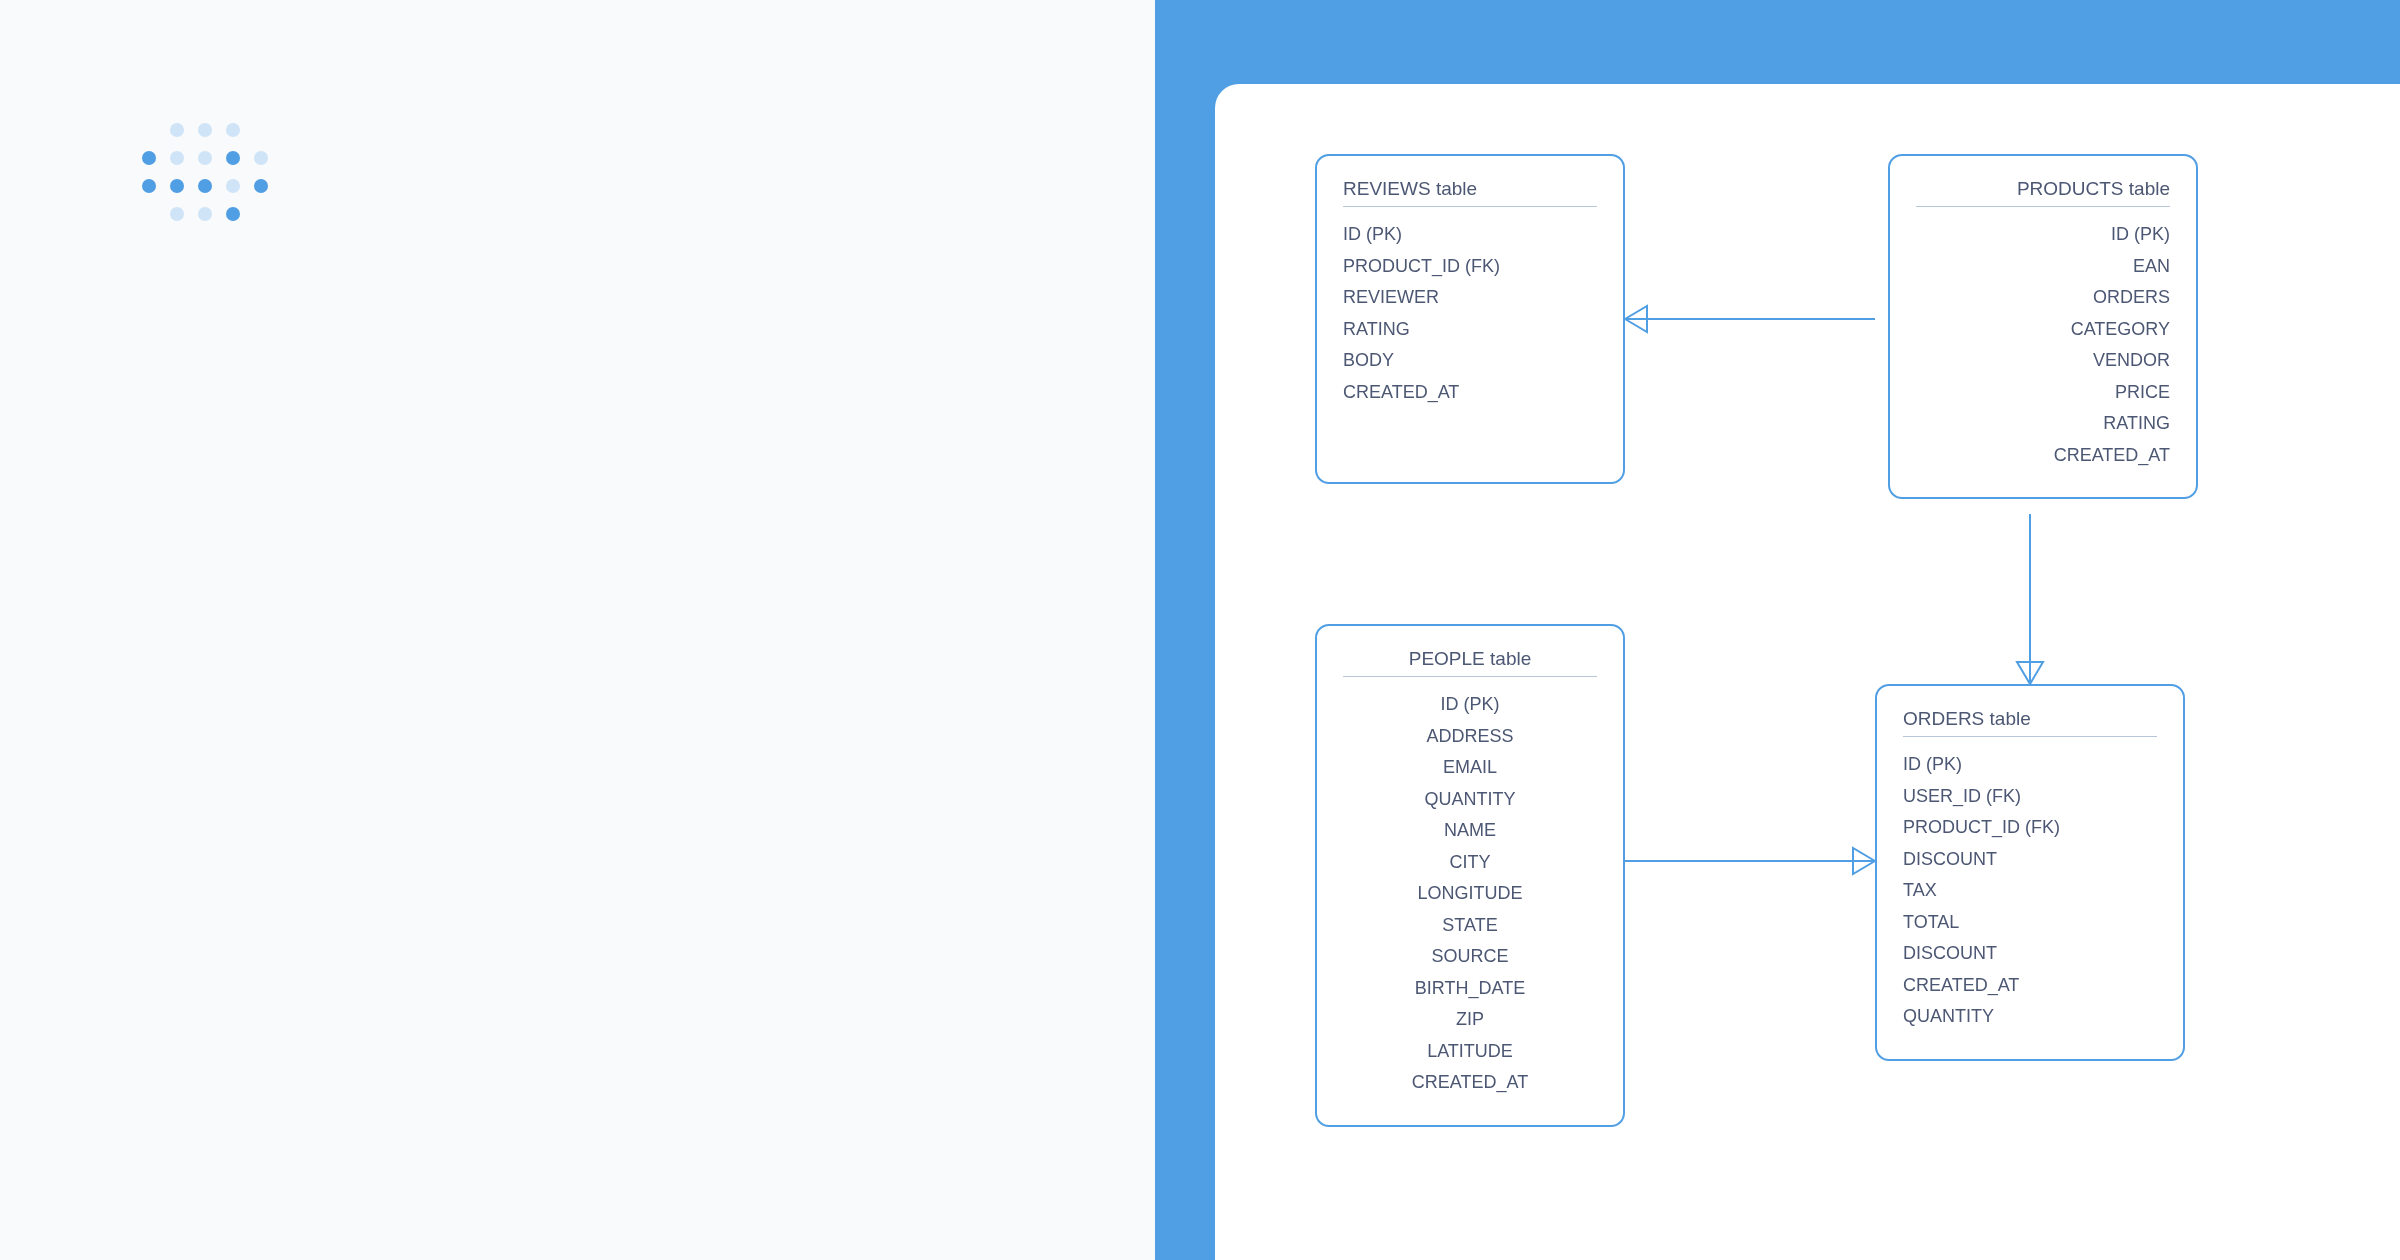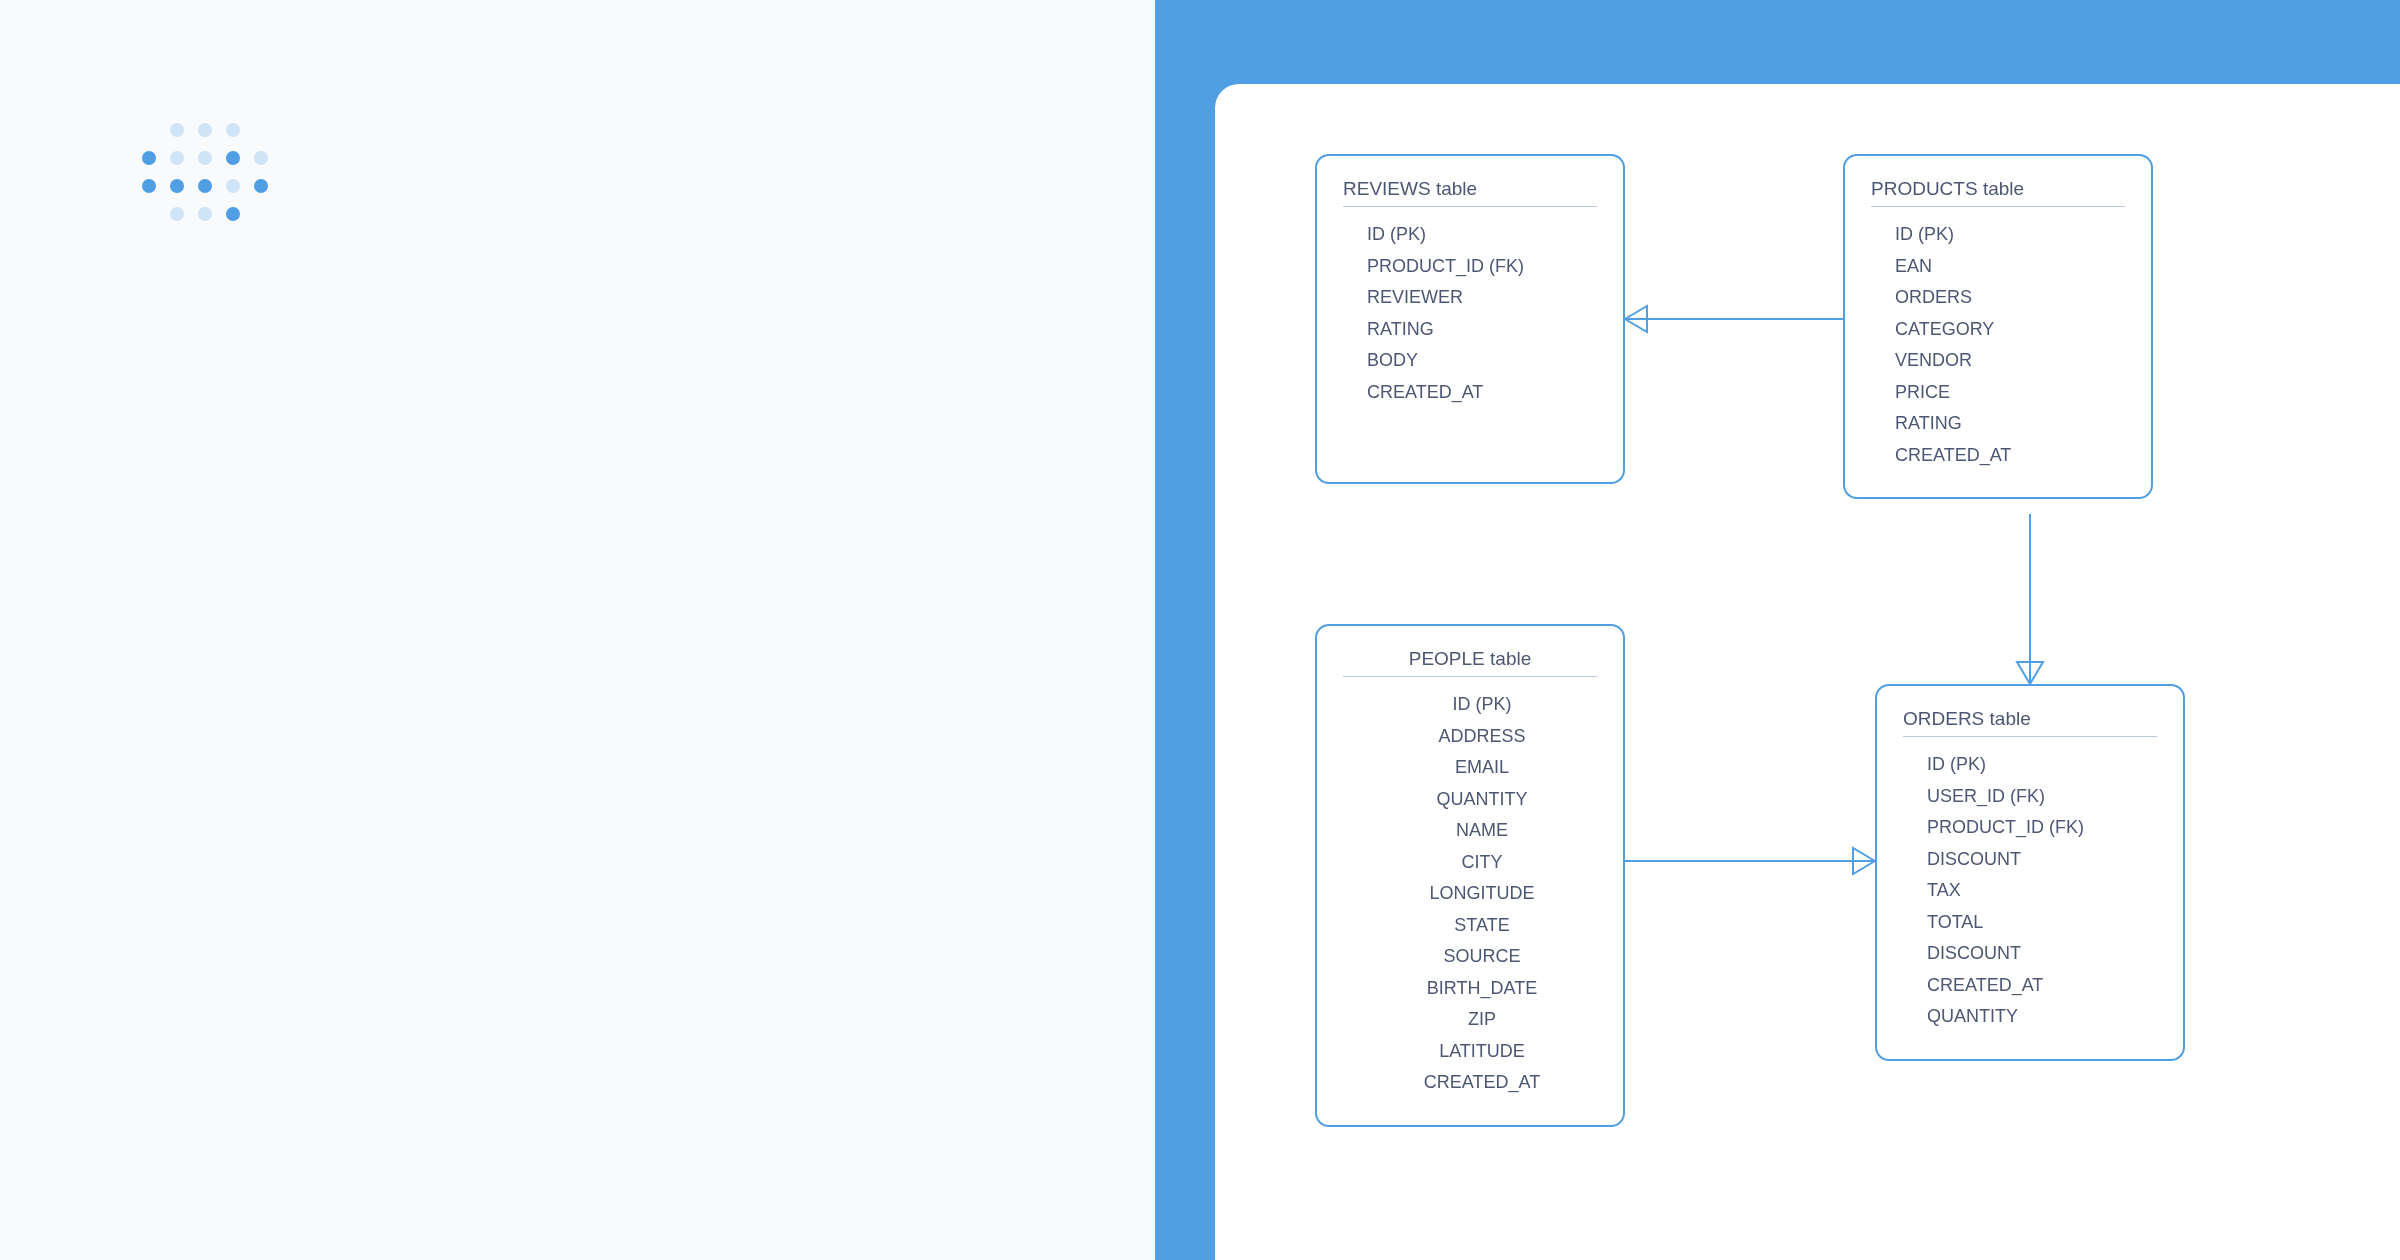--- a/index.html
+++ b/index.html
@@ -72,24 +72,23 @@
   font-weight: 500;
   border-bottom: 1px solid #b7c7d7;
   padding-bottom: 6px;
   margin-bottom: 12px;
 }
 .table-cols {
   list-style: none;
   color: #4c5773;
   font-size: 18px;
   line-height: 1.75;
-  margin-left: 24px;
 }
 #box-reviews  { left: 0;   top: 0;   height: 330px; }
-#box-products { left: 528px; top: 0; }
+#box-products { left: 573px; top: 0; text-align: right; }
 #box-people   { left: 0;   top: 470px; text-align: center; }
 #box-orders   { left: 560px; top: 530px; }
 svg.connectors {
   position: absolute;
   left: 0; top: 0;
   width: 1000px;
   height: 1100px;
   pointer-events: none;
 }
 svg.connectors line, svg.connectors polyline {

